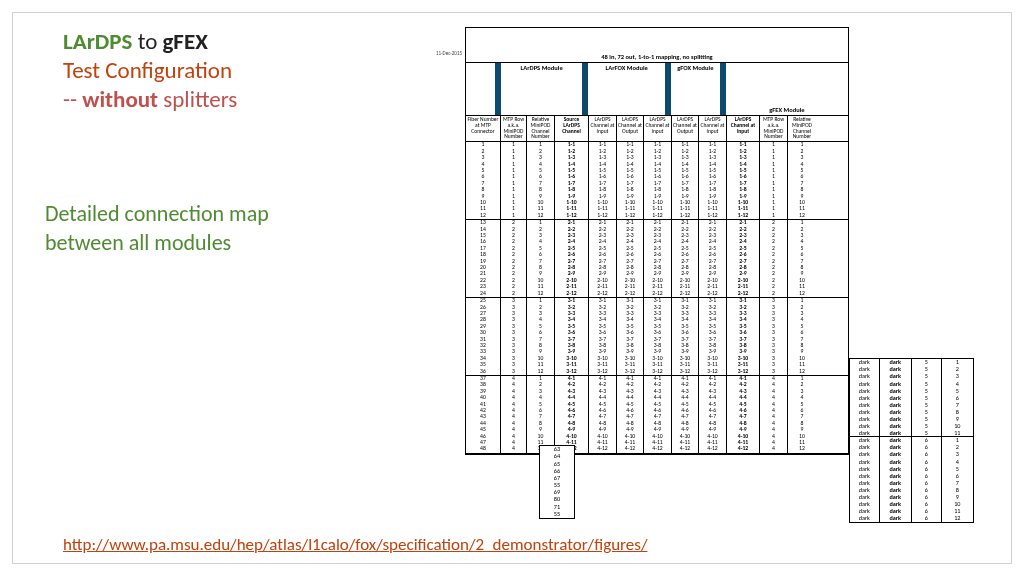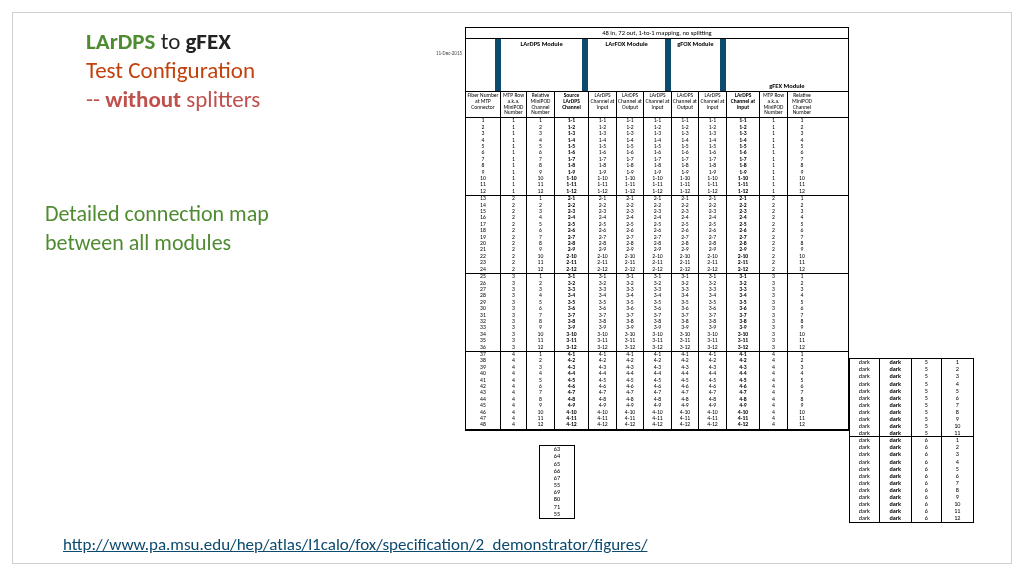--- a/index.html
+++ b/index.html
@@ -11,21 +11,21 @@
     position: relative;
     overflow: hidden;
   }
   .slide {
     position: absolute;
     inset: 12px;
     border: 1px solid #d0d0d0;
   }
   .title-block {
     position: absolute;
-    left: 73px; top: 14px;
+    left: 50px; top: 14px;
     font-size: 23px;
     line-height: 1.25;
     color: #222;
   }
   .title-block .r1 .g { color: #4e8b31; font-weight: 700; }
   .title-block .r1 .t { color: #222; }
   .title-block .r1 .b { color: #222; font-weight: 700; }
   .title-block .r2 { color: #c2410c; }
   .title-block .r3 { color: #c0504d; }
   .title-block .r3 .b { font-weight: 700; }
@@ -37,36 +37,36 @@
     line-height: 1.3;
     color: #4e8b31;
     margin-top: 32px;
   }
 
   .footer-link {
     position: absolute;
     left: 50px; bottom: 8px;
     font-size: 17px;
   }
-  .footer-link a { color: #0c4a6e; text-decoration: underline; }
+  .footer-link a { color: #c2410c; text-decoration: underline; }
 
   
   .big-table {
     position: absolute;
     left: 452px; top: 14px;
     width: 384px;
     border: 1px solid #000;
     background: #fff;
   }
   .bt-header0 {
     font-size: 6.5px; text-align: center; font-weight: 700;
     border-bottom: 1px solid #000;
     padding: 1px 0;
   }
-  .bt-header0 .sub { font-weight: 400; }
+  .bt-header0 .sub { font-weight: 700; margin-top: 24px; }
   .bt-groupsrow {
     display: flex;
     font-size: 6.5px; font-weight: 700; text-align: center;
     border-bottom: 1px solid #000;
   }
   .bt-groupsrow div { border-right: 6px solid #0c4a6e; padding: 1px 0; }
   .bt-groupsrow div:last-child { border-right: none; margin-top: 42px; }
   .g-a { width: 35px; }
   .g-lardps { width: 88px; }
   .g-larfox { width: 83px; text-align: center; }

